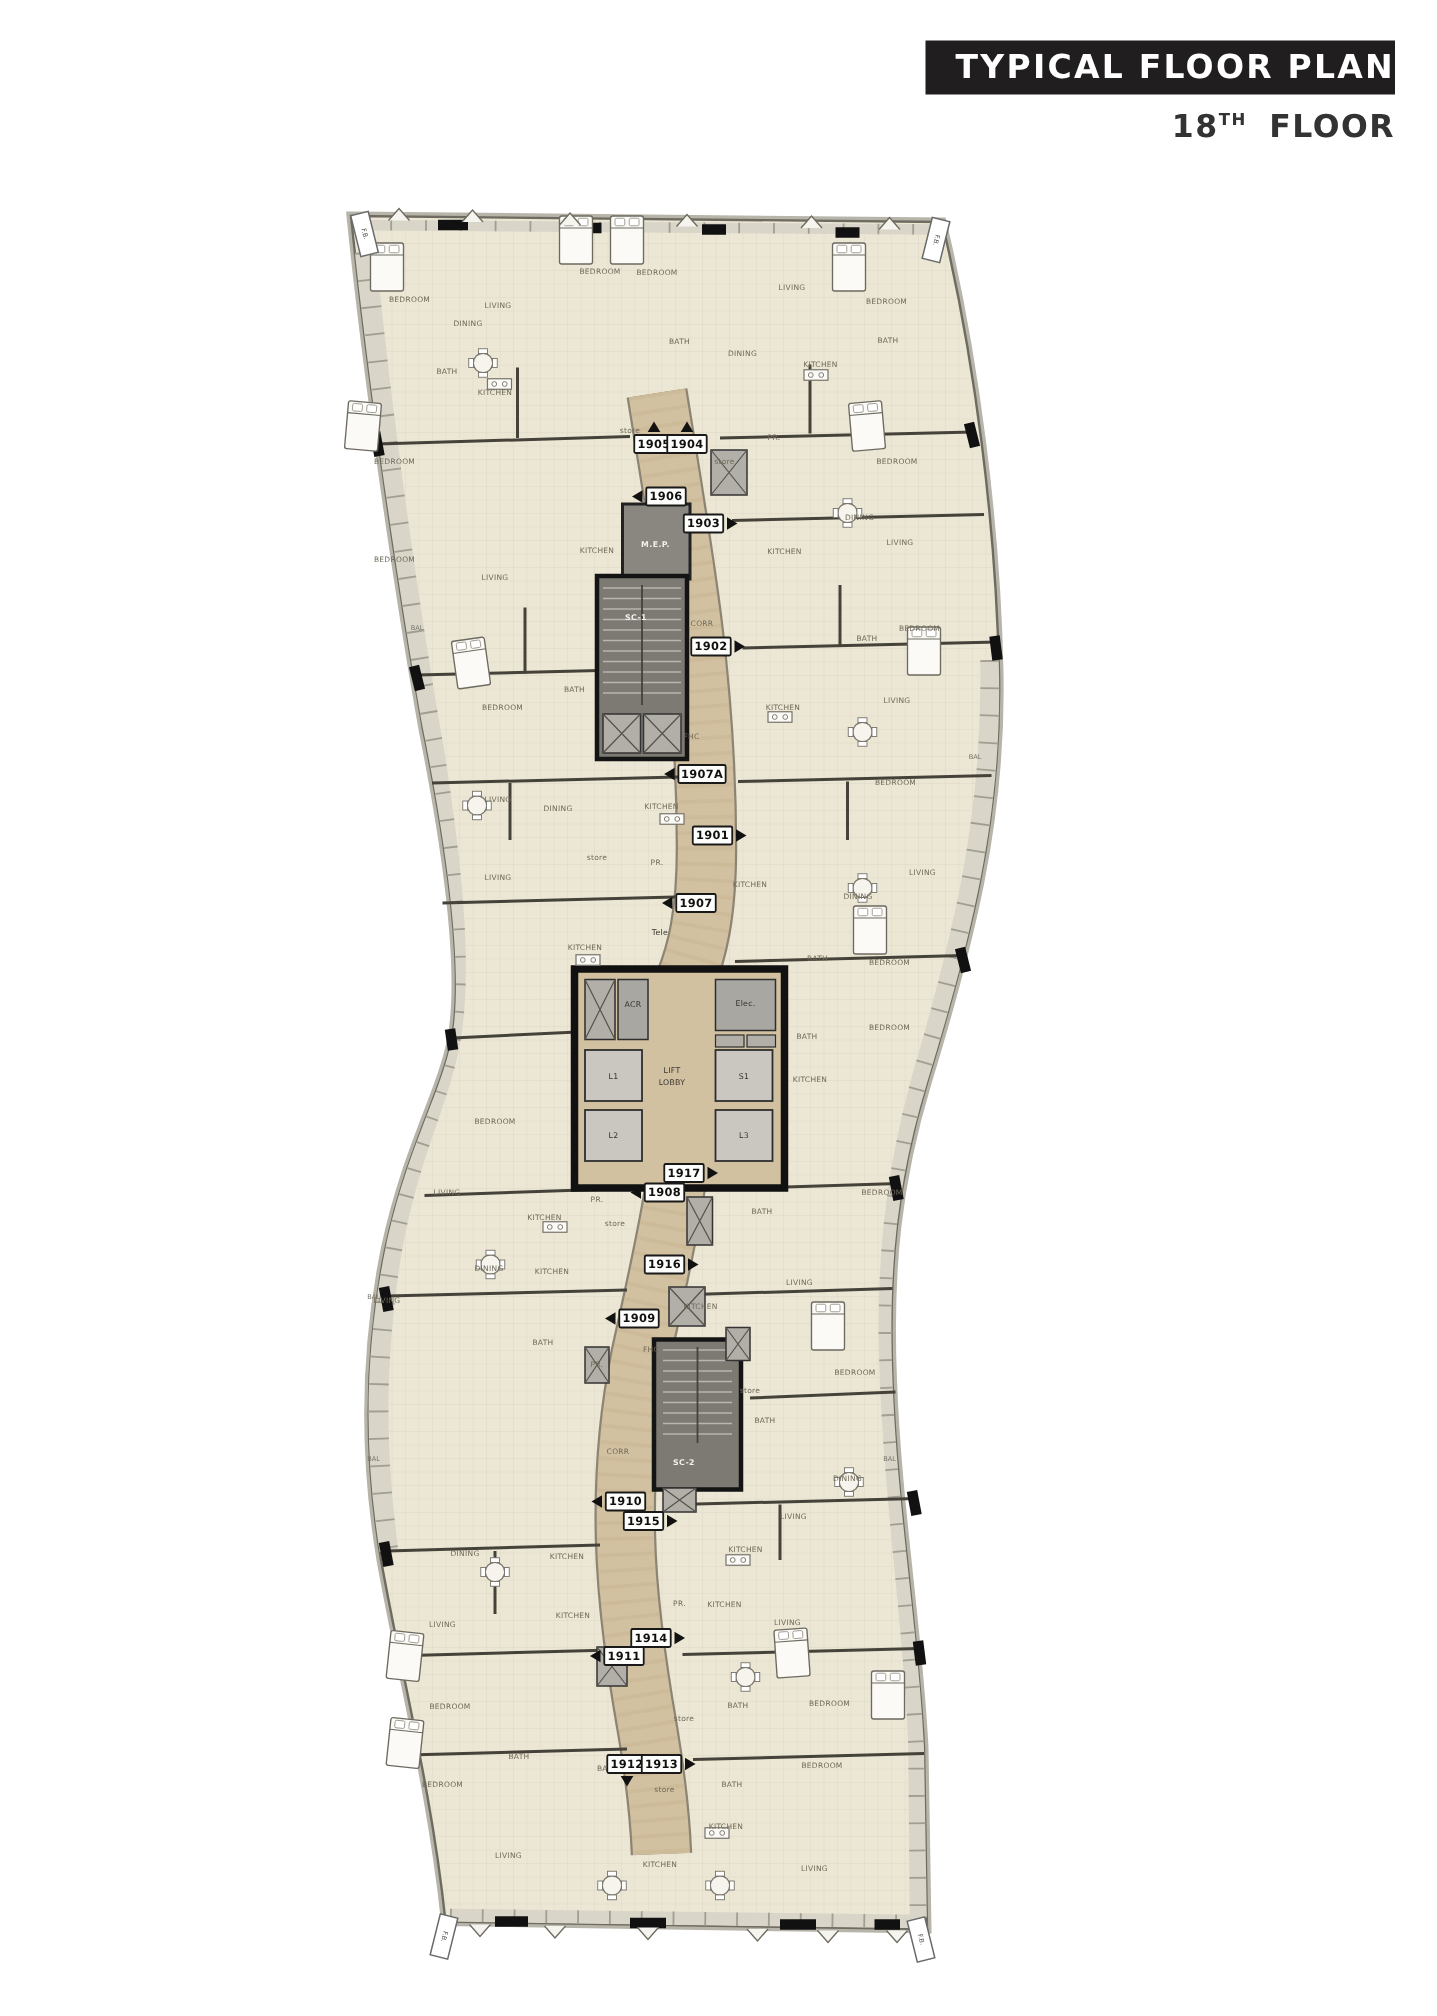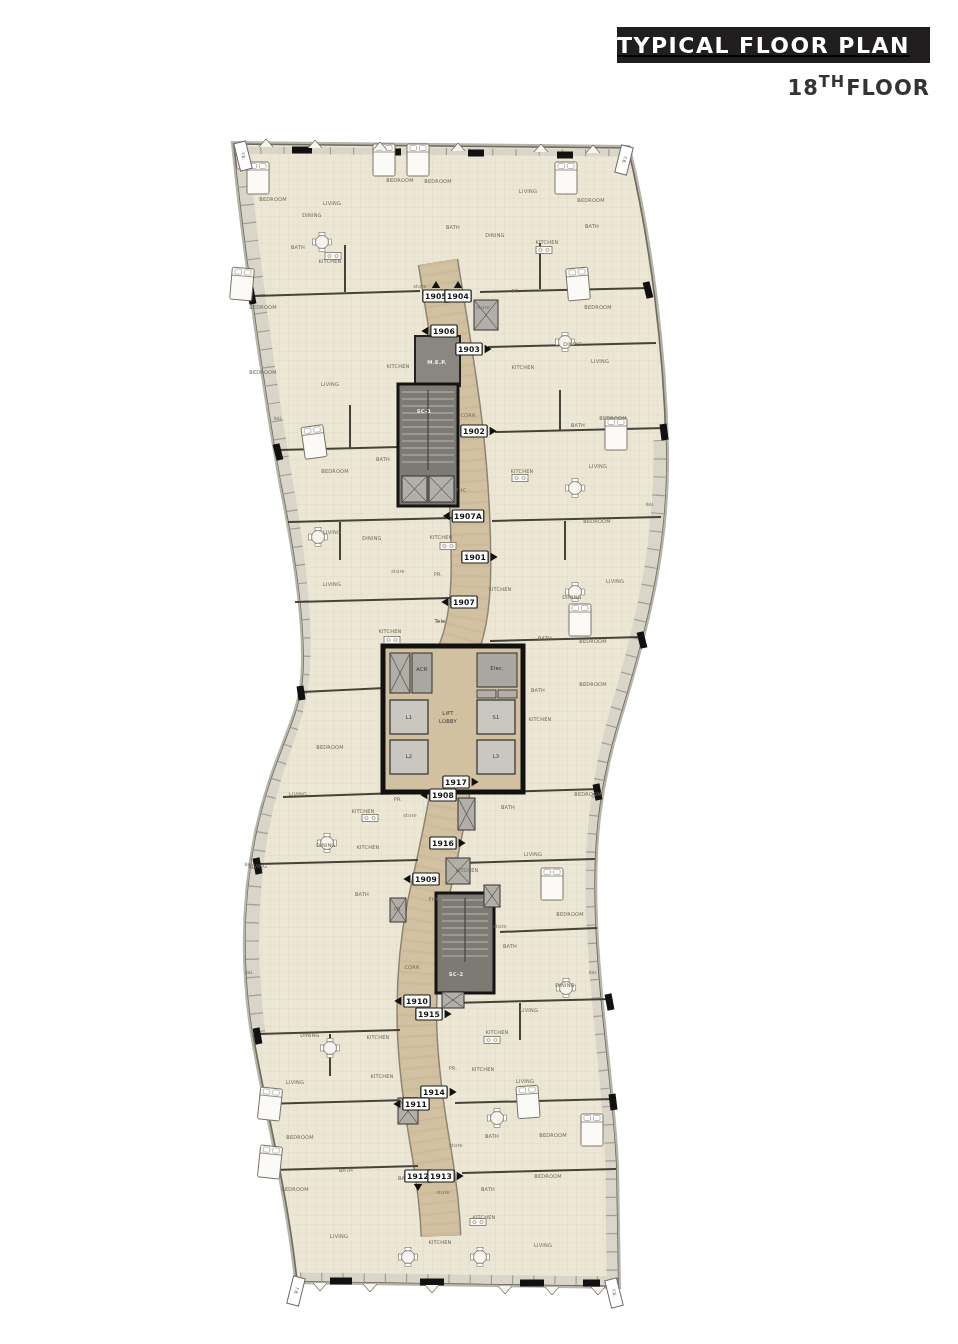--- a/index.html
+++ b/index.html
@@ -1,23 +1,23 @@
 <!DOCTYPE html>
 <html><head>
 <meta charset="utf-8">
 <style>
   html,body{margin:0;padding:0;background:#ffffff;}
   #page{position:relative;width:958px;height:1344px;background:#ffffff;overflow:hidden;
         font-family:"DejaVu Sans","Liberation Sans",sans-serif;}
   .title-bar{position:absolute;left:617px;top:27px;width:313px;height:36px;background:#201e1e;
-             display:flex;align-items:center;justify-content:flex-start;text-decoration:underline;}
+             display:flex;align-items:center;justify-content:flex-end;}
   .title-bar span{color:#ffffff;font-size:22px;font-weight:bold;letter-spacing:1.5px;}
   .floor-line{position:absolute;right:28px;top:72px;color:#333333;font-size:21px;font-weight:bold;letter-spacing:1px;text-align:right;}
-  .floor-line sup{font-size:16px;vertical-align:super;}
-  .floor-line .fw{margin-left:1px;}
+  .floor-line sup{font-size:11px;vertical-align:super;}
+  .floor-line .fw{margin-left:15px;}
   svg{position:absolute;left:0;top:0;}
   svg text{text-anchor:middle;dominant-baseline:middle;font-family:"DejaVu Sans","Liberation Sans",sans-serif;}
   .lbl-room{font-size:5px;fill:#6f6a5a;letter-spacing:.2px;}
   .lbl-bal{font-size:4.4px;fill:#77746a;}
   .lbl-core-light{font-size:5.2px;fill:#f2f1ed;font-weight:bold;letter-spacing:.3px;}
   .lbl-core-dark{font-size:5.2px;fill:#35332e;letter-spacing:.2px;}
   .unit-text{font-size:7.6px;font-weight:bold;fill:#101010;letter-spacing:.2px;}
   .fb-text{font-size:4.3px;fill:#55524a;}
 </style>
 </head>

